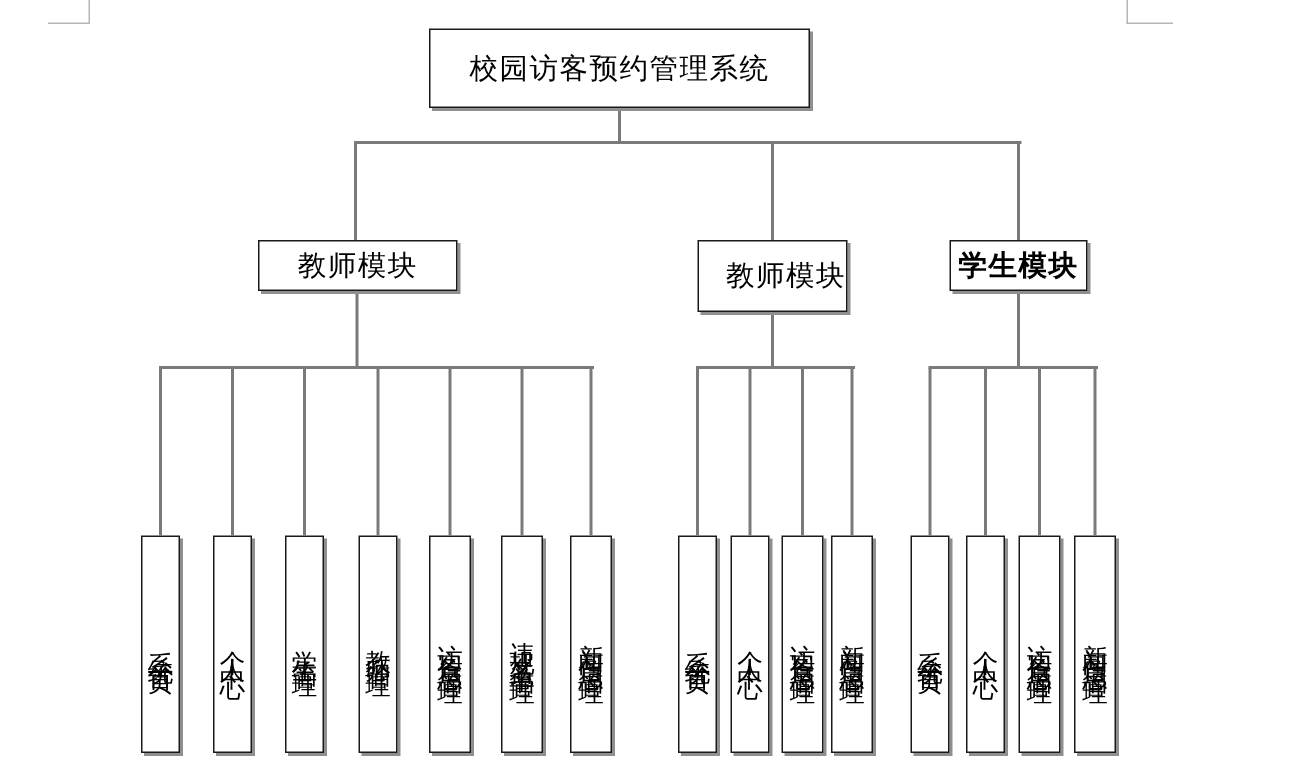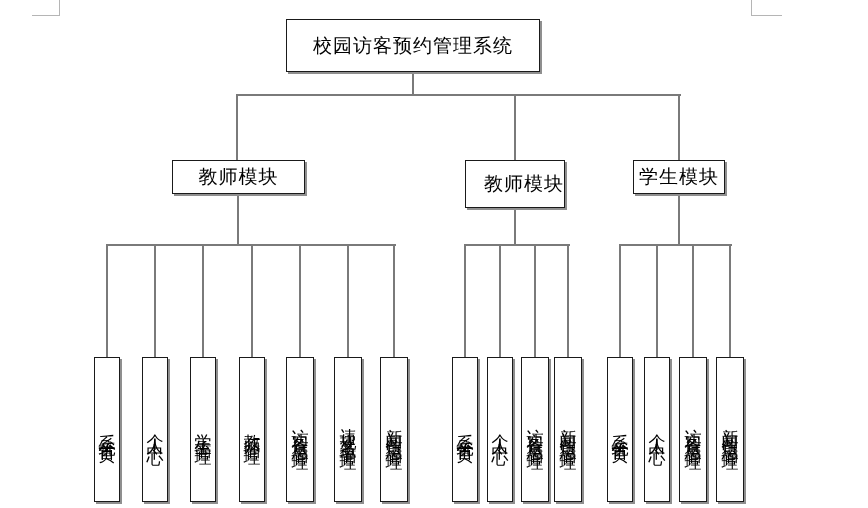--- a/index.html
+++ b/index.html
@@ -29,21 +29,21 @@
     z-index: 2;
   }
   .hbox span {
     font-size: 19px;
     letter-spacing: 1px;
     white-space: nowrap;
   }
   .root-box { left: 286px; top: 19px; width: 254px; height: 53px; }
   .mod-admin   { left: 172px; top: 160px; width: 133px; height: 34px; }
   .mod-teacher { left: 465px; top: 160px; width: 100px; height: 48px; padding-left: 18px; }
-  .mod-student { left: 633px; top: 160px; width:  92px; height: 34px; }
+  .mod-student { left: 633px; top: 160px; width:  92px; height: 34px; font-weight: bold; }
   .leaf {
     top: 357px;
     height: 145px;
   }
   .leaf span {
     writing-mode: vertical-rl;
     text-orientation: upright;
     font-size: 17px;
     letter-spacing: 5px;
     line-height: 1;

